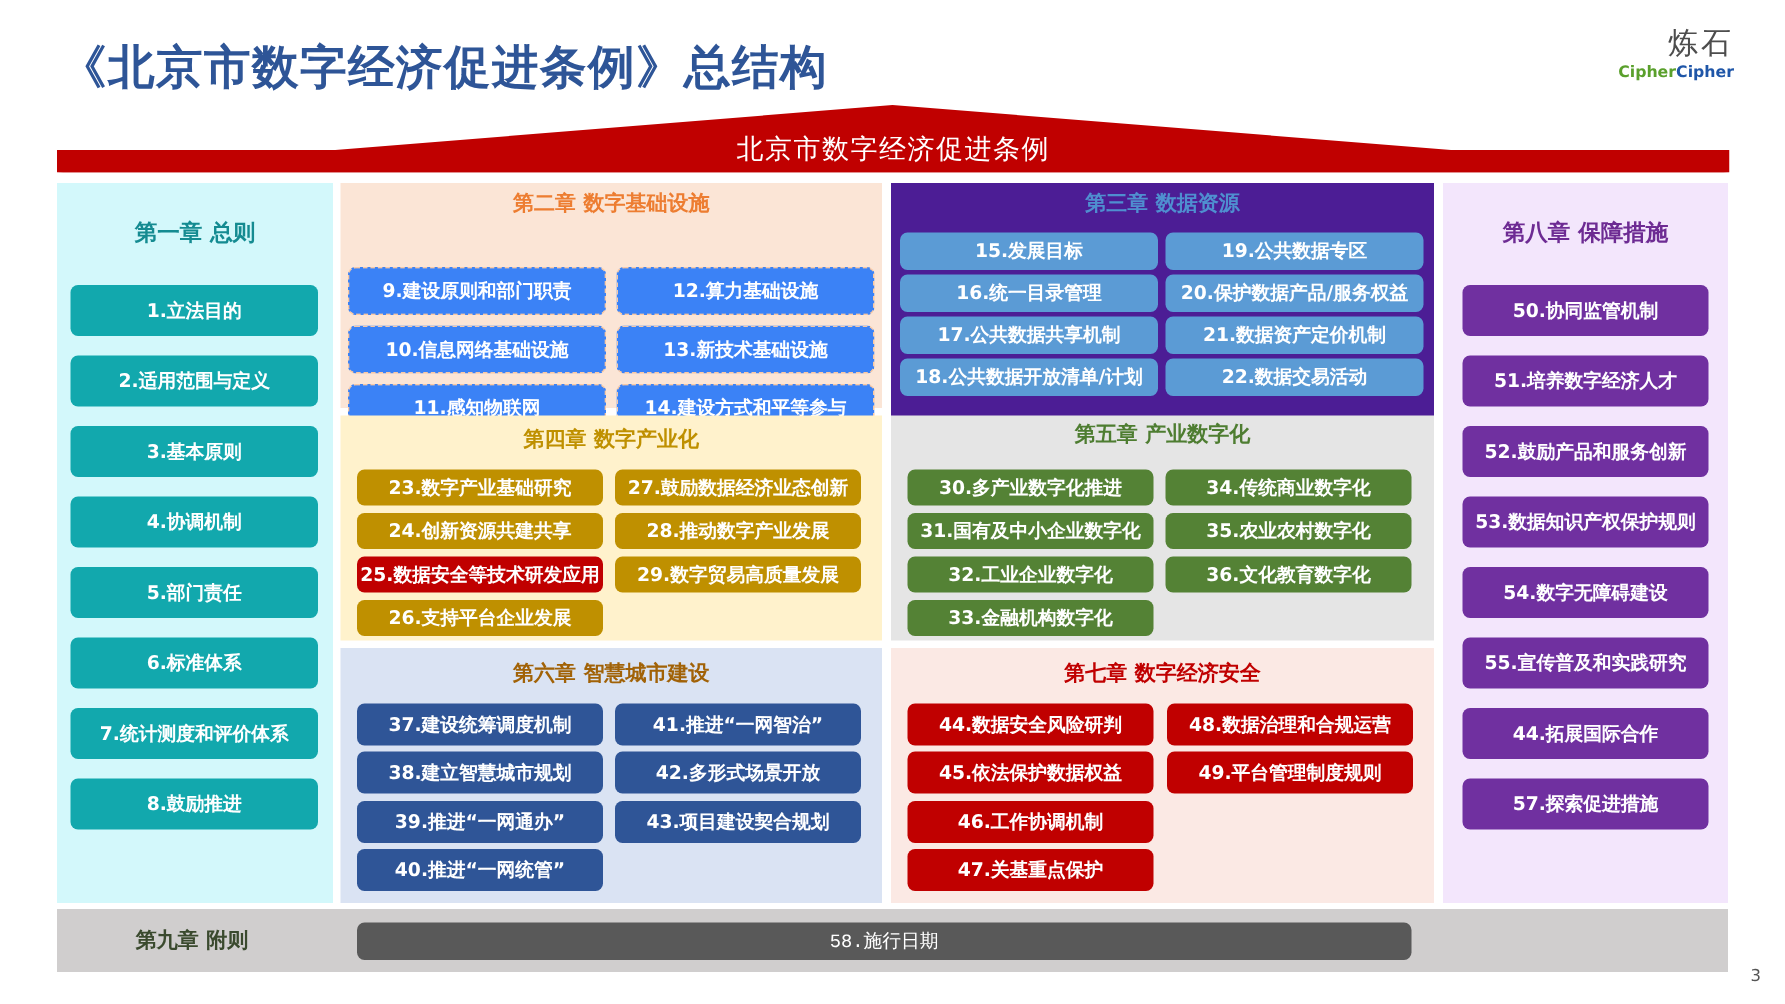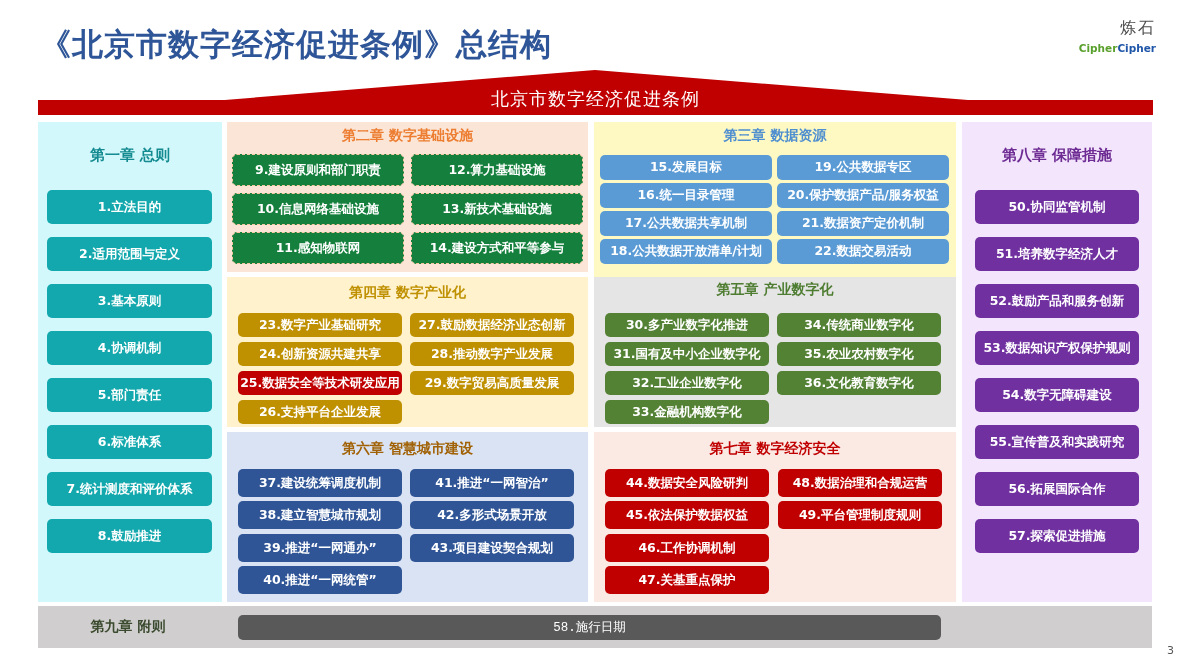--- a/index.html
+++ b/index.html
@@ -4,21 +4,21 @@
 <style>
   * { box-sizing: border-box; margin: 0; padding: 0; }
   html, body { width: 1190px; height: 669px; background: #ffffff; overflow: hidden; }
   body { position: relative; font-family: "DejaVu Sans", "Liberation Sans", sans-serif; }
 
   .page-title {
     position: absolute; left: 40px; top: 24px;
     font-size: 31px; color: #2e5597; font-weight: bold; letter-spacing: 1px;
   }
   .logo { position: absolute; right: 34px; top: 14px; text-align: right; }
-  .logo-cn { font-size: 16px; color: #4d4d4d; letter-spacing: 2px; line-height: 28px; }
+  .logo-cn { font-size: 20px; color: #4d4d4d; letter-spacing: 2px; line-height: 28px; }
   .logo-en { font-size: 10.5px; font-weight: bold; line-height: 12px; }
   .logo-en .c1 { color: #5aa02c; }
   .logo-en .c2 { color: #1f56a8; }
 
   .banner { position: absolute; left: 38px; top: 70px; width: 1115px; height: 45px; }
   .banner svg { position: absolute; left: 0; top: 0; }
   .banner-text {
     position: absolute; left: 0; right: 0; top: 17px; text-align: center;
     color: #ffffff; font-size: 18px; letter-spacing: 1px;
   }
@@ -37,24 +37,24 @@
   #ch1 .item { left: 9px; width: 165px; height: 34px; background: #12a8ad; }
 
   
   #ch8 { left: 962px; top: 122px; width: 190px; height: 480px; background: #f3e6fc; }
   #ch8 .panel-title { top: 24px; color: #6d2b93; font-size: 15px; }
   #ch8 .item { left: 13px; width: 164px; height: 34px; background: #7030a0; }
 
   
   #ch2 { left: 227px; top: 122px; width: 361px; height: 150px; background: #fbe5d6; }
   #ch2 .panel-title { top: 5px; color: #ed7d31; font-size: 14px; }
-  #ch2 .item { width: 172px; height: 32px; background: #15803d; border: 1px dashed #f8c8a4; }
+  #ch2 .item { width: 172px; height: 32px; background: #3b82f6; border: 1px dashed #f8c8a4; margin-top: 24px; }
 
   
-  #ch3 { left: 594px; top: 122px; width: 362px; height: 170px; background: #fef9c3; }
+  #ch3 { left: 594px; top: 122px; width: 362px; height: 170px; background: #4c1d95; }
   #ch3 .panel-title { top: 5px; color: #4f8fd0; font-size: 14px; }
   #ch3 .item { width: 172px; height: 25px; background: #5b9bd5; }
 
   
   #ch4 { left: 227px; top: 277px; width: 361px; height: 150px; background: #fff2cc; }
   #ch4 .panel-title { top: 7px; color: #bf9000; font-size: 14px; }
   #ch4 .item { width: 164px; height: 24px; background: #bf9000; }
   #ch4 .item.hl { background: #c00000; }
 
   
@@ -175,21 +175,21 @@
 </div>
 
 <div class="panel" id="ch8">
   <div class="panel-title">第八章 保障措施</div>
   <div class="item" style="top:68px">50.协同监管机制</div>
   <div class="item" style="top:115px">51.培养数字经济人才</div>
   <div class="item" style="top:162px">52.鼓励产品和服务创新</div>
   <div class="item" style="top:209px">53.数据知识产权保护规则</div>
   <div class="item" style="top:256px">54.数字无障碍建设</div>
   <div class="item" style="top:303px">55.宣传普及和实践研究</div>
-  <div class="item" style="top:350px">56.拓展国际合作</div>
+  <div class="item" style="top:350px">44.拓展国际合作</div>
   <div class="item" style="top:397px">57.探索促进措施</div>
 </div>
 
 <div class="panel" id="ch9">
   <div class="panel-title">第九章 附则</div>
   <div class="item">58.施行日期</div>
 </div>
 
 <div class="page-number">3</div>
 

